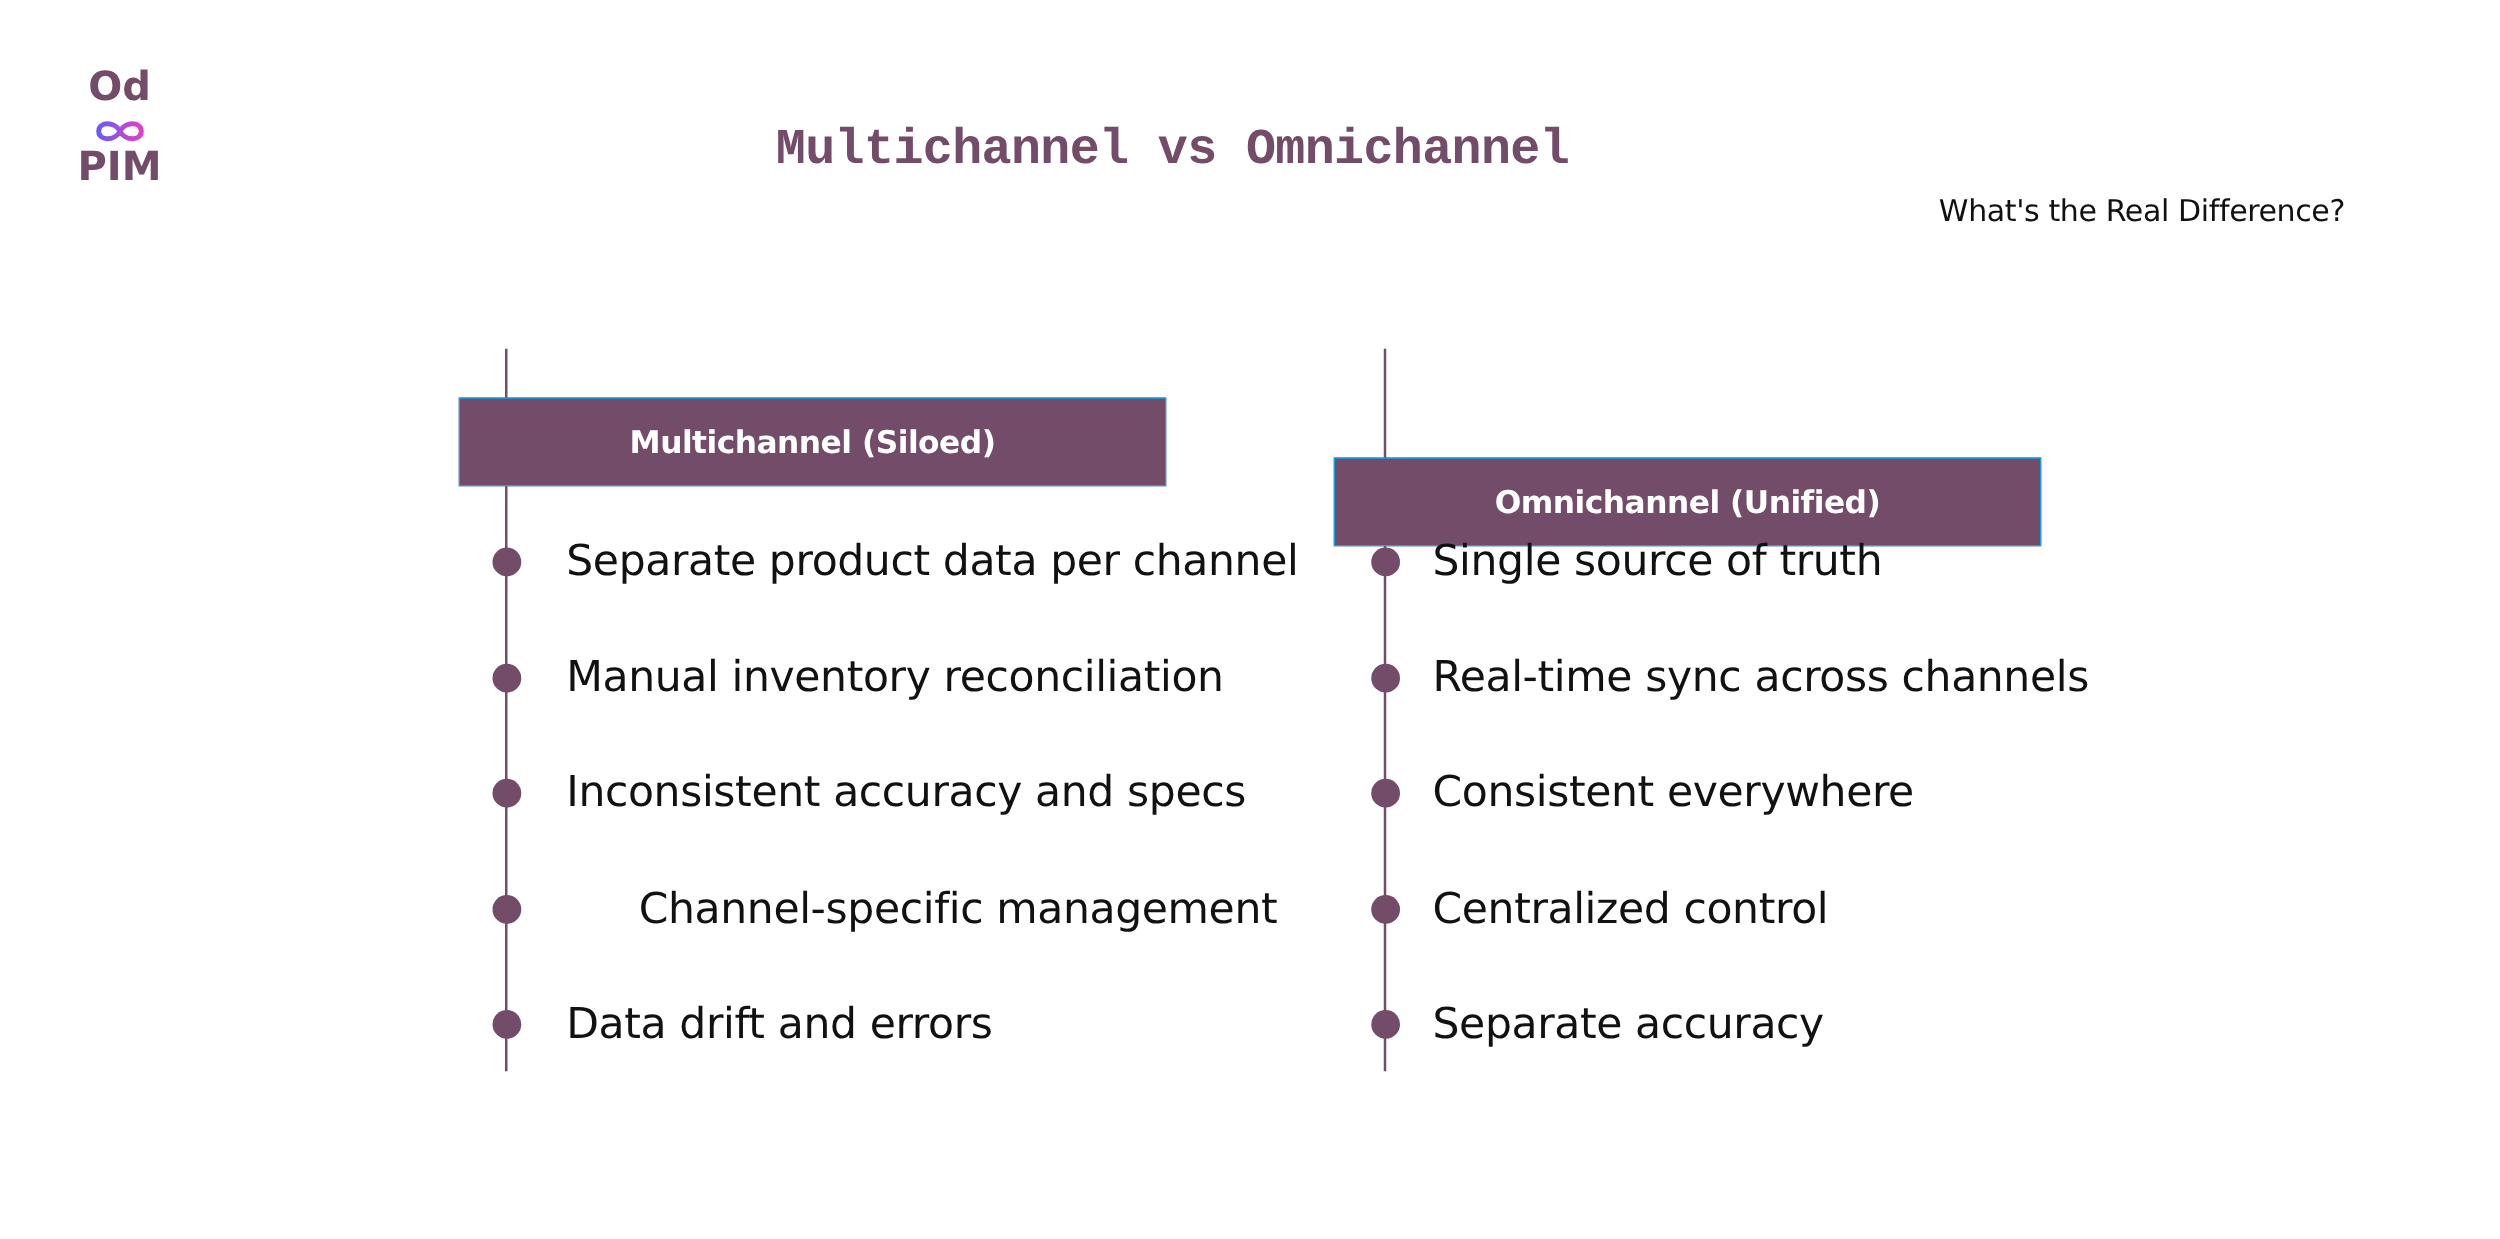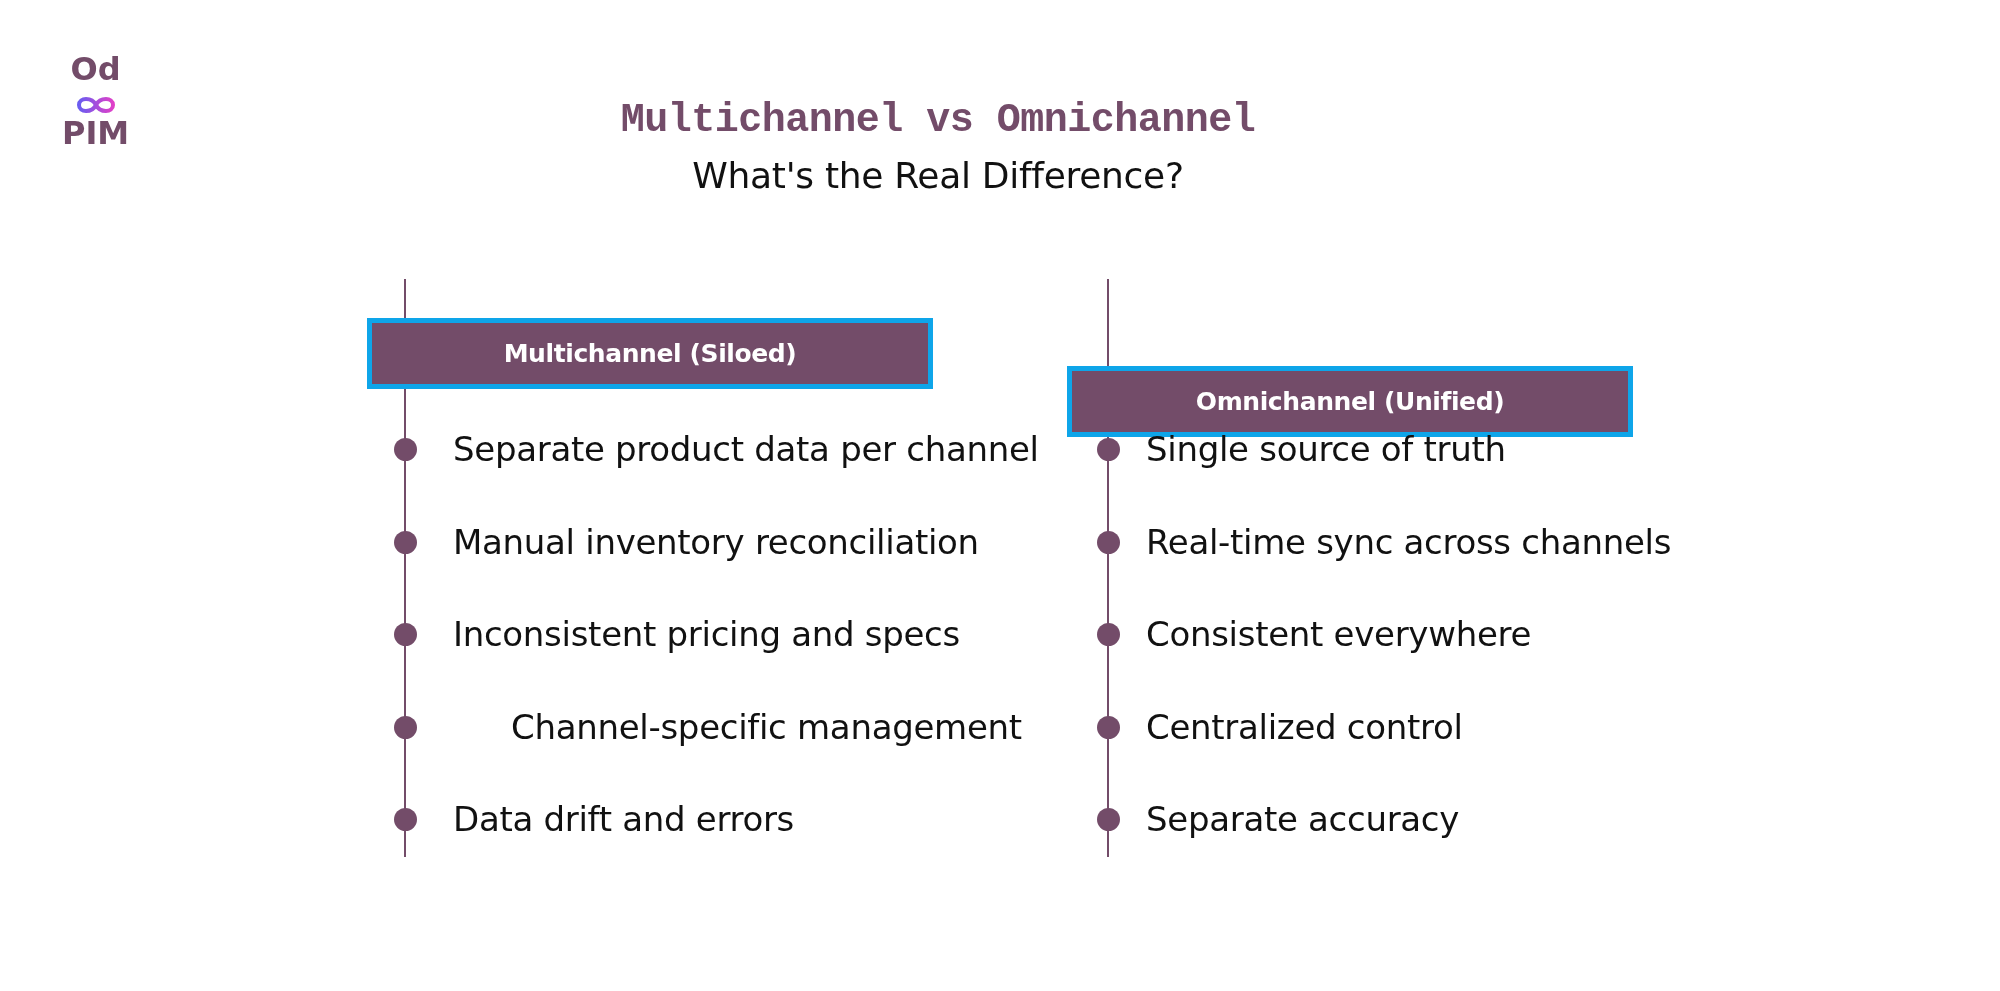--- a/index.html
+++ b/index.html
@@ -3,24 +3,24 @@
 <meta charset="utf-8">
 <style>
   html, body { margin: 0; padding: 0; background: #ffffff; }
   body { width: 2000px; height: 991px; position: relative; overflow: hidden;
          font-family: "Liberation Sans", "DejaVu Sans", sans-serif; }
   .logo { position: absolute; left: 62px; top: 50px; height: 40px; display: flex; align-items: center;
           font-family: "DejaVu Sans", sans-serif; font-size: 32px; font-weight: 600; color: #734c69; letter-spacing: 0px; flex-direction: column; }
   .logo .inf { display: inline-block; width: 44px; height: 26px; margin: 0 1px; }
   .title { position: absolute; left: 0; width: 1876px; top: 98px; text-align: center;
            font-family: Liberation Mono, monospace; font-weight: 700; font-size: 40px; color: #734c69; letter-spacing: -0.5px; }
-  .subtitle { position: absolute; left: 0; width: 1876px; top: 155px; text-align: center;
-              font-family: "DejaVu Sans", sans-serif; font-size: 36px; color: #111111; letter-spacing: -0.3px; }
+  .subtitle { position: absolute; left: 0; width: 1876px; top: 155px; text-align: right;
+              font-family: "DejaVu Sans", sans-serif; font-size: 24px; color: #111111; letter-spacing: -0.3px; }
   .vline { position: absolute; width: 2px; background: #734c69; }
-  .header-box { position: absolute; height: 71px; background: #734c69; border: 5px solid #0ea5e9; box-sizing: border-box;
+  .header-box { position: absolute; height: 71px; background: #734c69; border: 1px solid #0ea5e9; box-sizing: border-box;
                 display: flex; align-items: center; justify-content: center;
                 font-family: "DejaVu Sans", sans-serif; font-weight: 700; font-size: 25px; color: #ffffff; letter-spacing: -0.4px; }
   .dot { position: absolute; width: 23px; height: 23px; border-radius: 50%; background: #734c69; }
   .item-text { position: absolute; font-family: "DejaVu Sans", sans-serif; font-size: 34px; color: #111111;
                white-space: nowrap; letter-spacing: -0.3px; line-height: 30px; }
 </style>
 </head>
 <body>
 
 <div class="logo">
@@ -48,21 +48,21 @@
     <span>Multichannel (Siloed)</span>
   </div>
 
   <div class="dot" style="left:394px; top:438px;"></div>
   <div class="item-text" style="left:453px; top:434px;">Separate product data per channel</div>
 
   <div class="dot" style="left:394px; top:531px;"></div>
   <div class="item-text" style="left:453px; top:527px;">Manual inventory reconciliation</div>
 
   <div class="dot" style="left:394px; top:623px;"></div>
-  <div class="item-text" style="left:453px; top:619px;">Inconsistent pricing and specs</div>
+  <div class="item-text" style="left:453px; top:619px;">Inconsistent accuracy and specs</div>
 
   <div class="dot" style="left:394px; top:716px;"></div>
   <div class="item-text" style="left:475px; top:712px;margin-left:36px;">Channel-specific management</div>
 
   <div class="dot" style="left:394px; top:808px;"></div>
   <div class="item-text" style="left:453px; top:804px;">Data drift and errors</div>
 </div>
 
 <div>
   <div class="vline" style="left:1107px; top:279px; height:578px;"></div>

